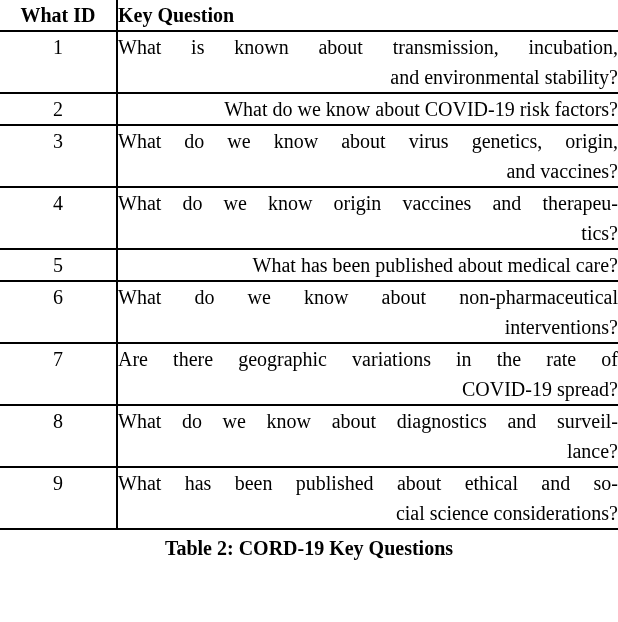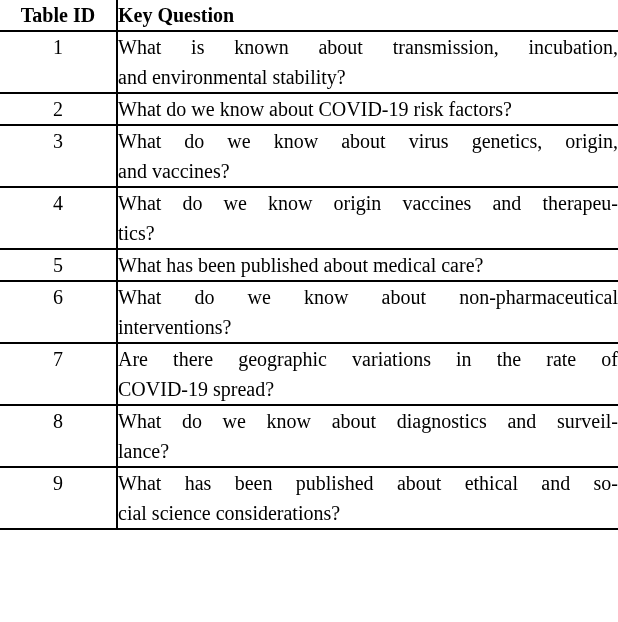--- a/index.html
+++ b/index.html
@@ -47,21 +47,21 @@
   }
   tbody tr {
     border-bottom: 2px solid #000000;
   }
   td.q-cell {
     padding-left: 13px;
     padding-right: 6px;
     margin-left: 19px;
   }
   .q-line {
-    text-align: left;
+    text-align: right;
   }
   .q-line.just {
     text-align: justify;
     text-align-last: justify;
     text-justify: inter-word;
   }
   .caption {
     margin-top: 5px;
     text-align: center;
     font-weight: bold;
@@ -73,21 +73,21 @@
 <body>
 
 <div class="page">
   <table class="kq-table">
     <colgroup>
       <col class="id-col">
       <col class="q-col">
     </colgroup>
     <thead>
       <tr>
-        <th class="id-head">Table ID</th>
+        <th class="id-head">What ID</th>
         <th class="q-head">Key Question</th>
       </tr>
     </thead>
     <tbody>
         <tr>
           <td class="id-cell">1</td>
           <td class="q-cell">
             <div class="q-line just">What is known about transmission, incubation,</div>
             <div class="q-line">and environmental stability?</div>
           </td>
@@ -141,13 +141,14 @@
         </tr>
         <tr>
           <td class="id-cell">9</td>
           <td class="q-cell">
             <div class="q-line just">What has been published about ethical and so-</div>
             <div class="q-line">cial science considerations?</div>
           </td>
         </tr>
       </tbody>
   </table>
+  <div class="caption">Table 2: CORD-19 Key Questions</div>
 </div>
 
 </body></html>

